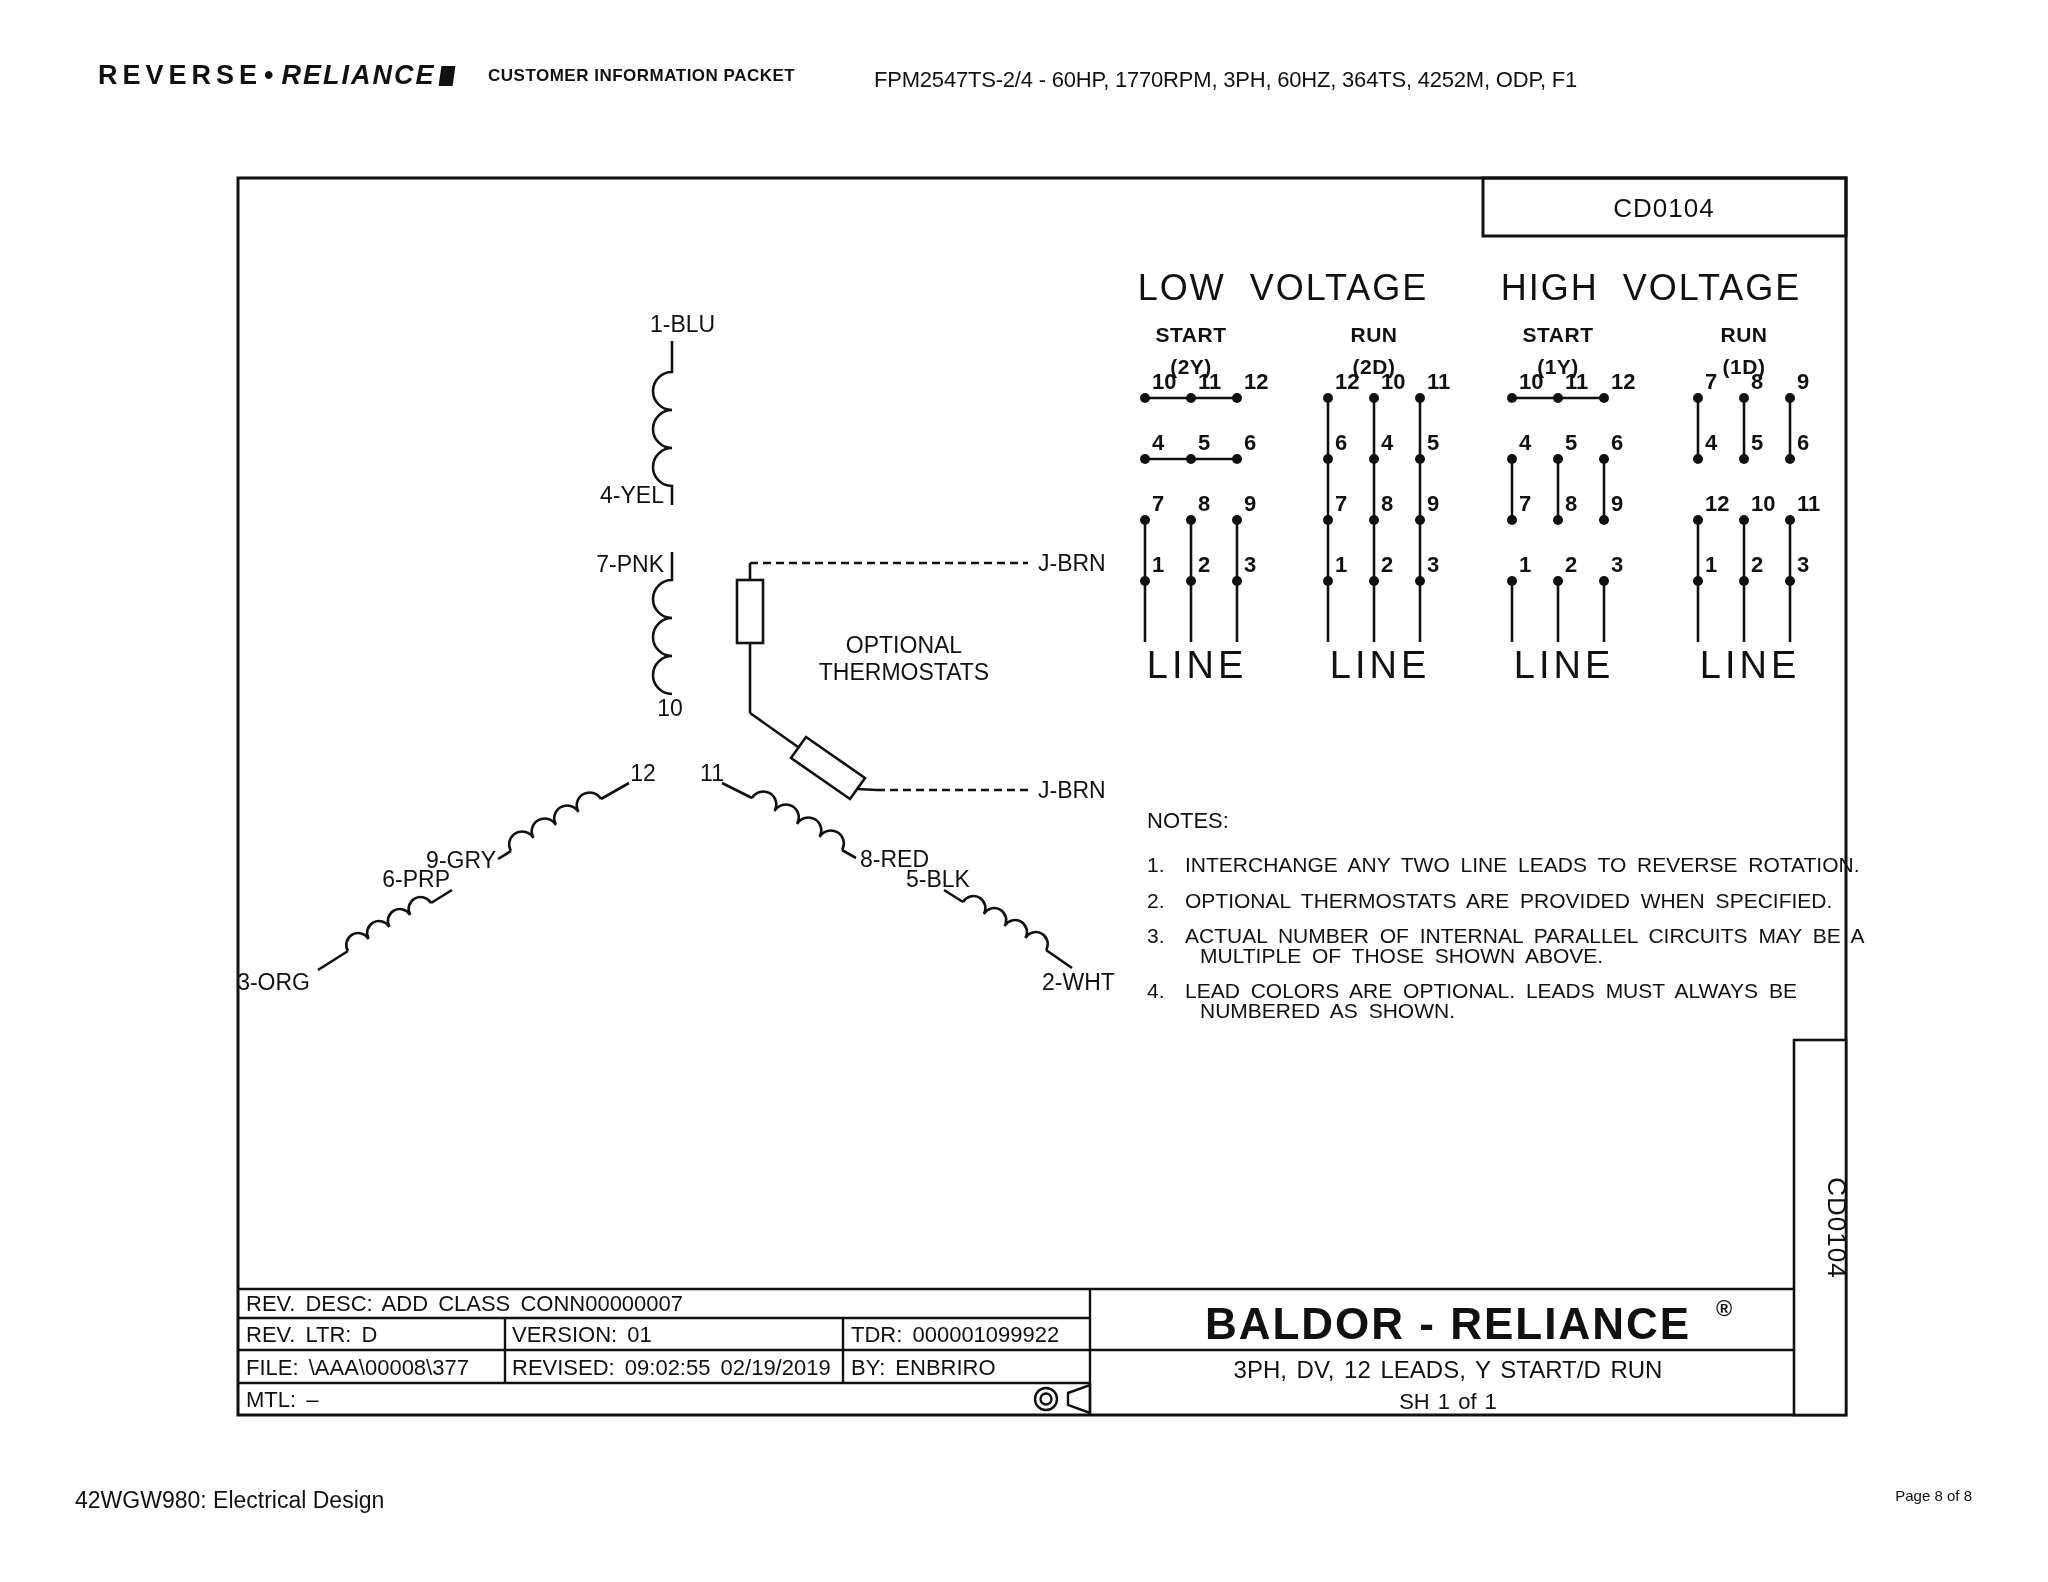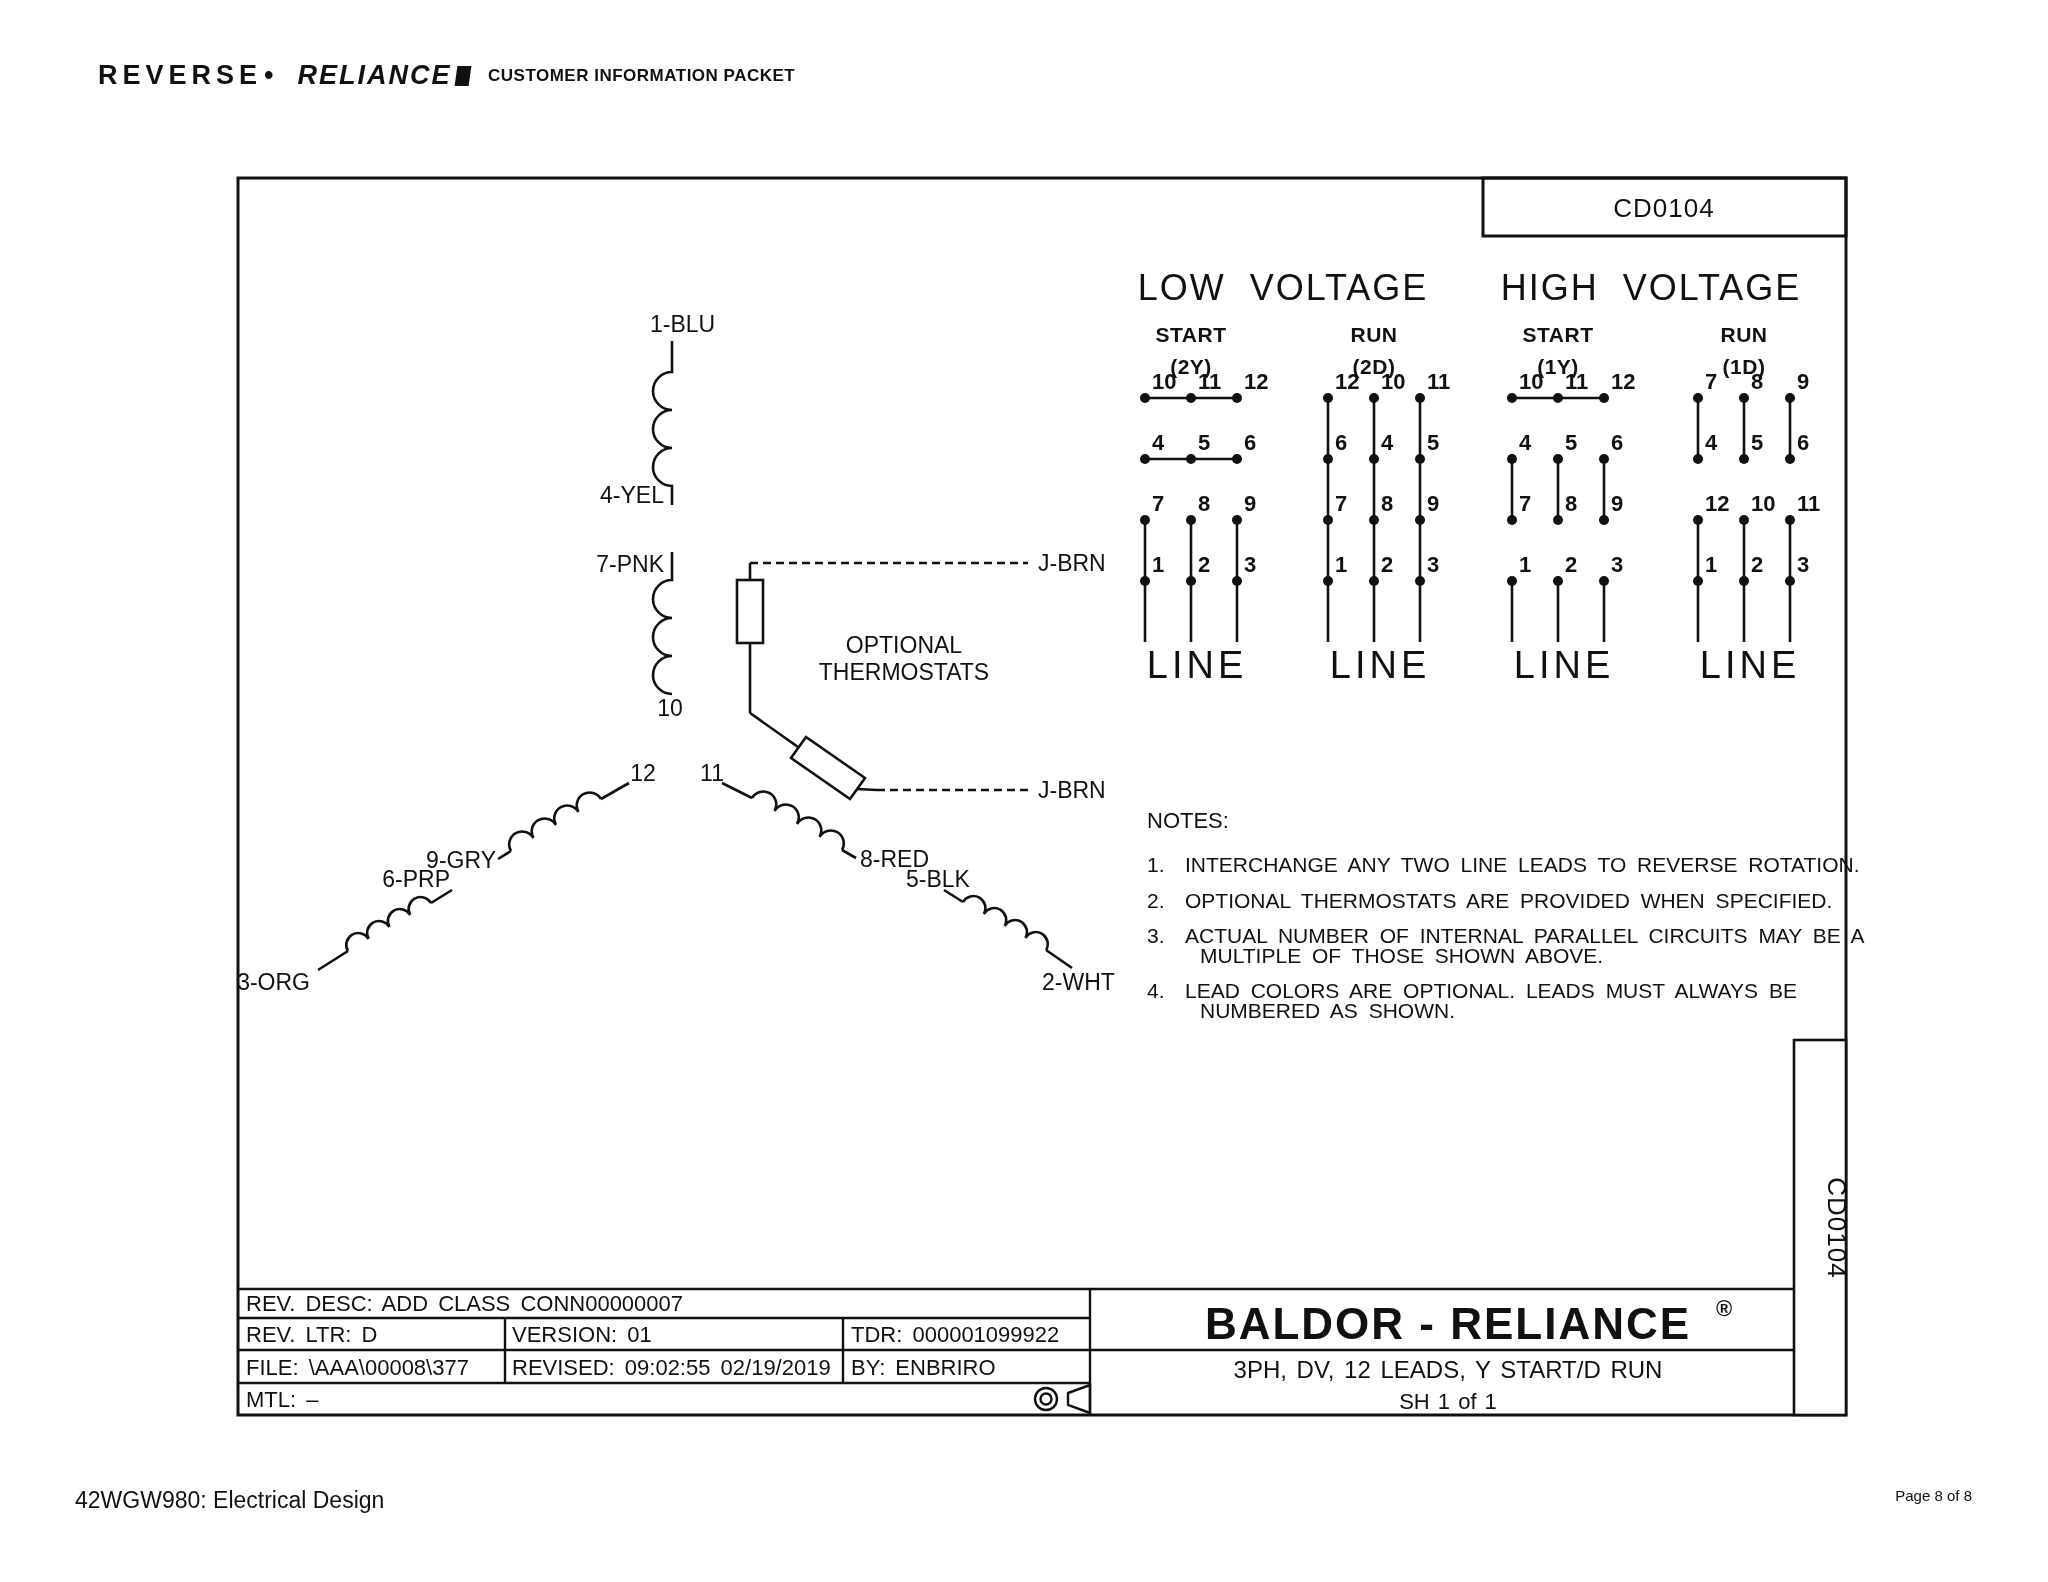--- a/index.html
+++ b/index.html
@@ -1,21 +1,21 @@
 <!DOCTYPE html>
 <html><head>
 <meta charset="utf-8">
 <style>
   html,body{margin:0;padding:0;background:#e8e8e8;}
   #page{position:relative;width:2048px;height:1582px;background:#ffffff;overflow:hidden;
         font-family:"Liberation Sans",sans-serif;color:#111;}
   .abs{position:absolute;}
   
   #logo{left:98px;top:60px;font-size:27px;font-weight:700;letter-spacing:5px;white-space:nowrap;}
-  #logo .rel{font-style:italic;letter-spacing:2px;margin-left:22px;}
+  #logo .rel{font-style:italic;letter-spacing:2px;margin-left:6px;}
   #logo .dot{letter-spacing:0;margin:0 2px;}
   #logo .mark{display:inline-block;width:14px;height:20px;background:#111;transform:skewX(-8deg);
               margin-left:4px;vertical-align:-2px;}
   #packet{left:488px;top:66px;font-size:17px;font-weight:700;letter-spacing:.5px;white-space:nowrap;}
   #spec{left:874px;top:67px;font-size:22px;letter-spacing:-.2px;white-space:nowrap;}
   
   #footer-left{left:75px;top:1487px;font-size:23px;text-align:center;}
   #footer-right{right:76px;top:1487px;font-size:15px;}
   
   text{font-family:"Liberation Sans",sans-serif;fill:#111;}
@@ -39,20 +39,21 @@
 </style>
 </head>
 <body>
 
 <div id="page">
 
   <div class="abs" id="logo">
     <span>REVERSE</span><span class="dot">•</span><span class="rel">RELIANCE</span><span class="mark"></span>
   </div>
   <div class="abs" id="packet">CUSTOMER INFORMATION PACKET</div>
+  <div class="abs" id="spec">FPM2547TS-2/4 - 60HP, 1770RPM, 3PH, 60HZ, 364TS, 4252M, ODP, F1</div>
 
   <svg class="abs" style="left:0;top:0" width="2048" height="1582" viewBox="0 0 2048 1582">
 
     <rect class="frame" x="238" y="178" width="1608" height="1237"></rect>
     <rect class="frame" x="1483" y="178" width="363" height="58"></rect>
     <text class="code" x="1664" y="217" text-anchor="middle">CD0104</text>
 
     <g>
       <text class="lbl" x="650" y="332">1-BLU</text>
       <path class="wire" d="M672 341 V372 a19 19 0 1 0 0 38 a19 19 0 1 0 0 38 a19 19 0 1 0 0 38 V505"></path>

